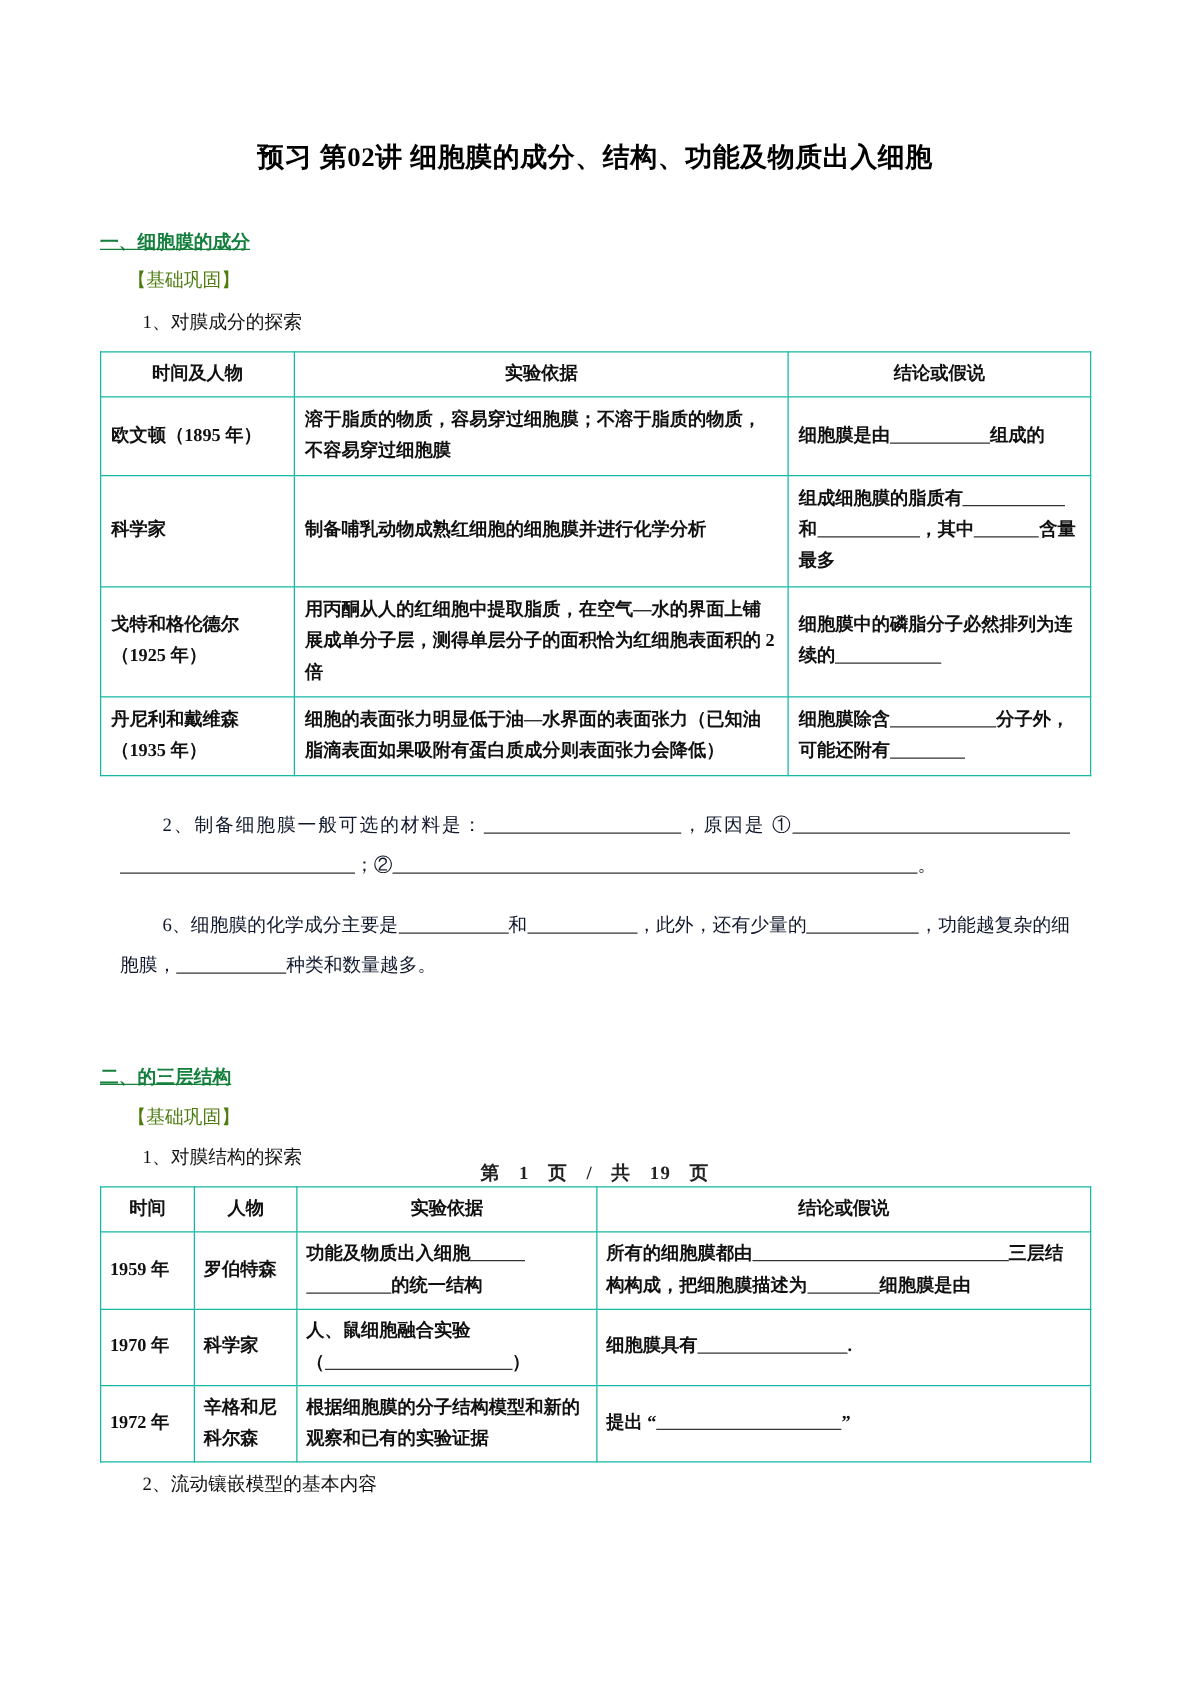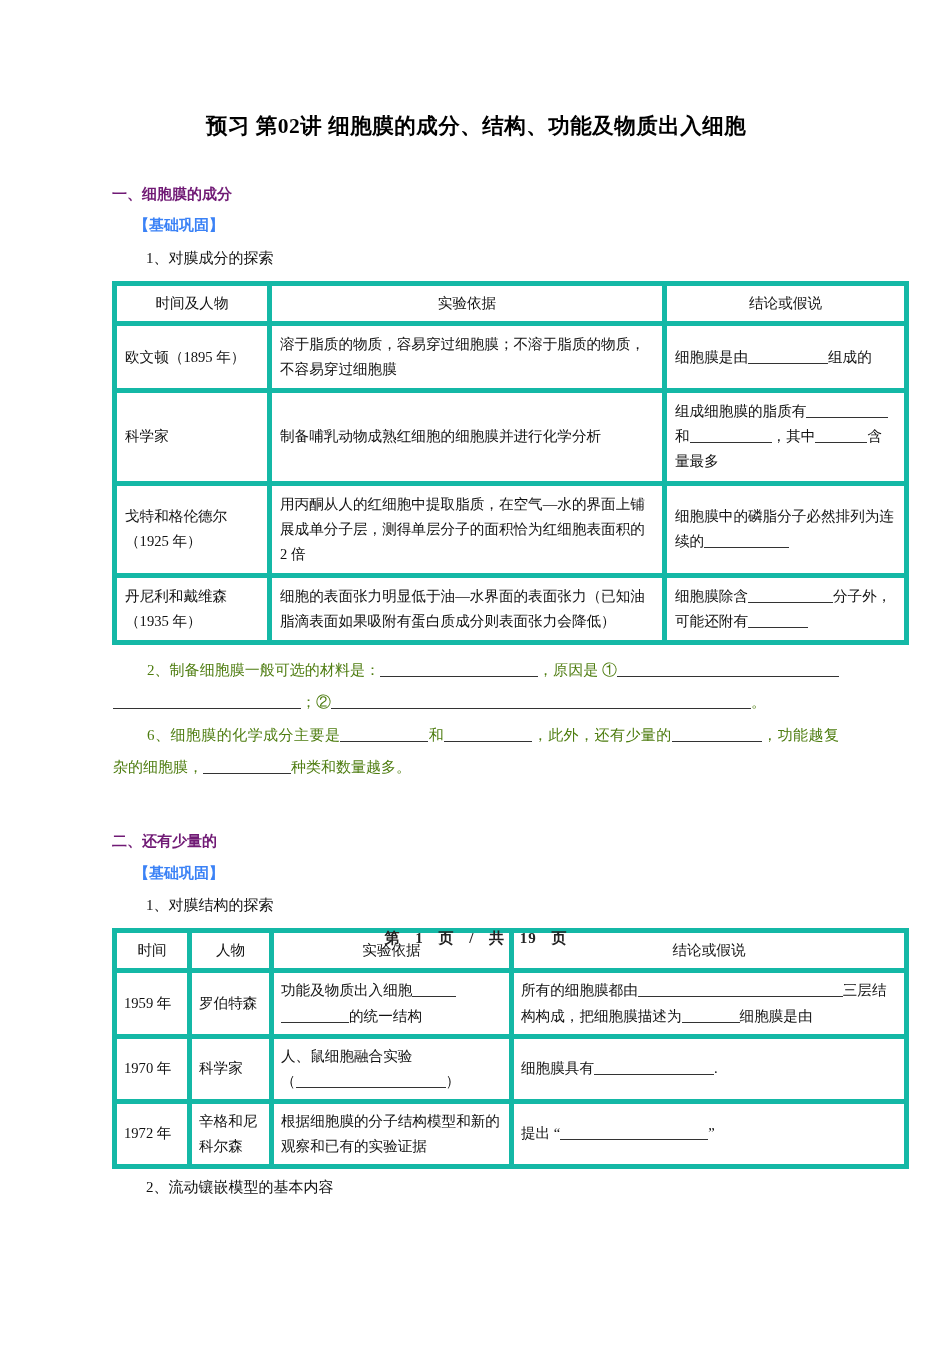--- a/index.html
+++ b/index.html
@@ -13,21 +13,21 @@
     font-family: "Liberation Serif", "DejaVu Serif", serif;
     color: #1a1a1a;
     position: relative;
     overflow: hidden;
   }
   .page {
     position: relative;
     width: 952px;
     height: 1008px;
     box-sizing: border-box;
-    padding: 0 112px;
+    padding: 0 80px;
   }
 
   
   .doc-title {
     text-align: center;
     font-size: 21.5px;
     font-weight: bold;
     letter-spacing: 0.5px;
     margin: 0;
     padding-top: 113px;
@@ -35,29 +35,30 @@
     color: #000;
   }
 
   
   .section-heading {
     font-size: 15px;
     font-weight: bold;
     margin: 0;
     padding: 0;
     line-height: 1.5;
-    color: #701a75;
+    color: #15803d;
+    text-decoration: underline;
   }
   .sub-heading {
     font-size: 15px;
-    font-weight: bold;
+    font-weight: normal;
     margin: 0;
     padding-left: 22px;
     line-height: 1.5;
-    color: #3b82f6;
+    color: #4d7c0f;
   }
   .numbered-line {
     font-size: 15px;
     margin: 0;
     padding-left: 34px;
     line-height: 1.6;
     color: #111;
   }
 
   .sp-after-h1 { height: 15px; }
@@ -65,25 +66,25 @@
 
   
   table.sheet {
     border-collapse: collapse;
     width: 792px;
     table-layout: fixed;
     font-size: 14.6px;
     color: #111;
   }
   table.sheet td, table.sheet th {
-    border: 5px solid #14b8a6;
+    border: 1px solid #14b8a6;
     padding: 6px 8px;
     vertical-align: middle;
     line-height: 1.72;
-    font-weight: normal;
+    font-weight: bold;
     margin-left: 24px;
   }
   table.sheet th {
     text-align: center;
     padding: 5px 8px;
   }
   td.c-center { }
   td.c-left   { text-align: left; }
 
   
@@ -103,23 +104,23 @@
   .blank {
     display: inline-block;
     border-bottom: 1px solid #333;
     height: 1em;
     vertical-align: -2px;
   }
 
   
   .q-para {
     font-size: 15px;
-    margin: 1px;
+    margin: 16px;
     line-height: 2.14;
-    color: #4d7c0f;
+    color: #0f172a;
     text-align: justify;
   }
   .q-para.indent { text-indent: 34px; }
 
   
   .gap-q { height: 8px; }
   .gap-section { height: 46px; }
   .gap-small { height: 6px; }
 
   
@@ -191,21 +192,21 @@
   </table>
 
   <div class="gap-q"></div>
 
   <p class="q-para indent"><span>2、制备细胞膜一般可选的材料是：</span><span class="blank" style="width:158px"></span><span>，原因是 ①</span><span class="blank" style="width:222px"></span><span class="blank" style="width:188px"></span><span>；②</span><span class="blank" style="width:420px"></span><span>。</span></p>
 
   <p class="q-para indent"><span>6、细胞膜的化学成分主要是</span><span class="blank" style="width:88px"></span><span>和</span><span class="blank" style="width:88px"></span><span>，此外，还有少量的</span><span class="blank" style="width:90px"></span><span>，功能越复杂的细胞膜，</span><span class="blank" style="width:88px"></span><span>种类和数量越多。</span></p>
 
   <div class="gap-section"></div>
 
-  <p class="section-heading">二、还有少量的</p>
+  <p class="section-heading">二、的三层结构</p>
   <div style="height:9px"></div>
   <p class="sub-heading">【基础巩固】</p>
   <div style="height:9px"></div>
   <p class="numbered-line">1、对膜结构的探索</p>
   <div class="sp-before-table"></div>
 
   <table class="sheet t2">
     <colgroup>
         <col class="c1">
         <col class="c2">

